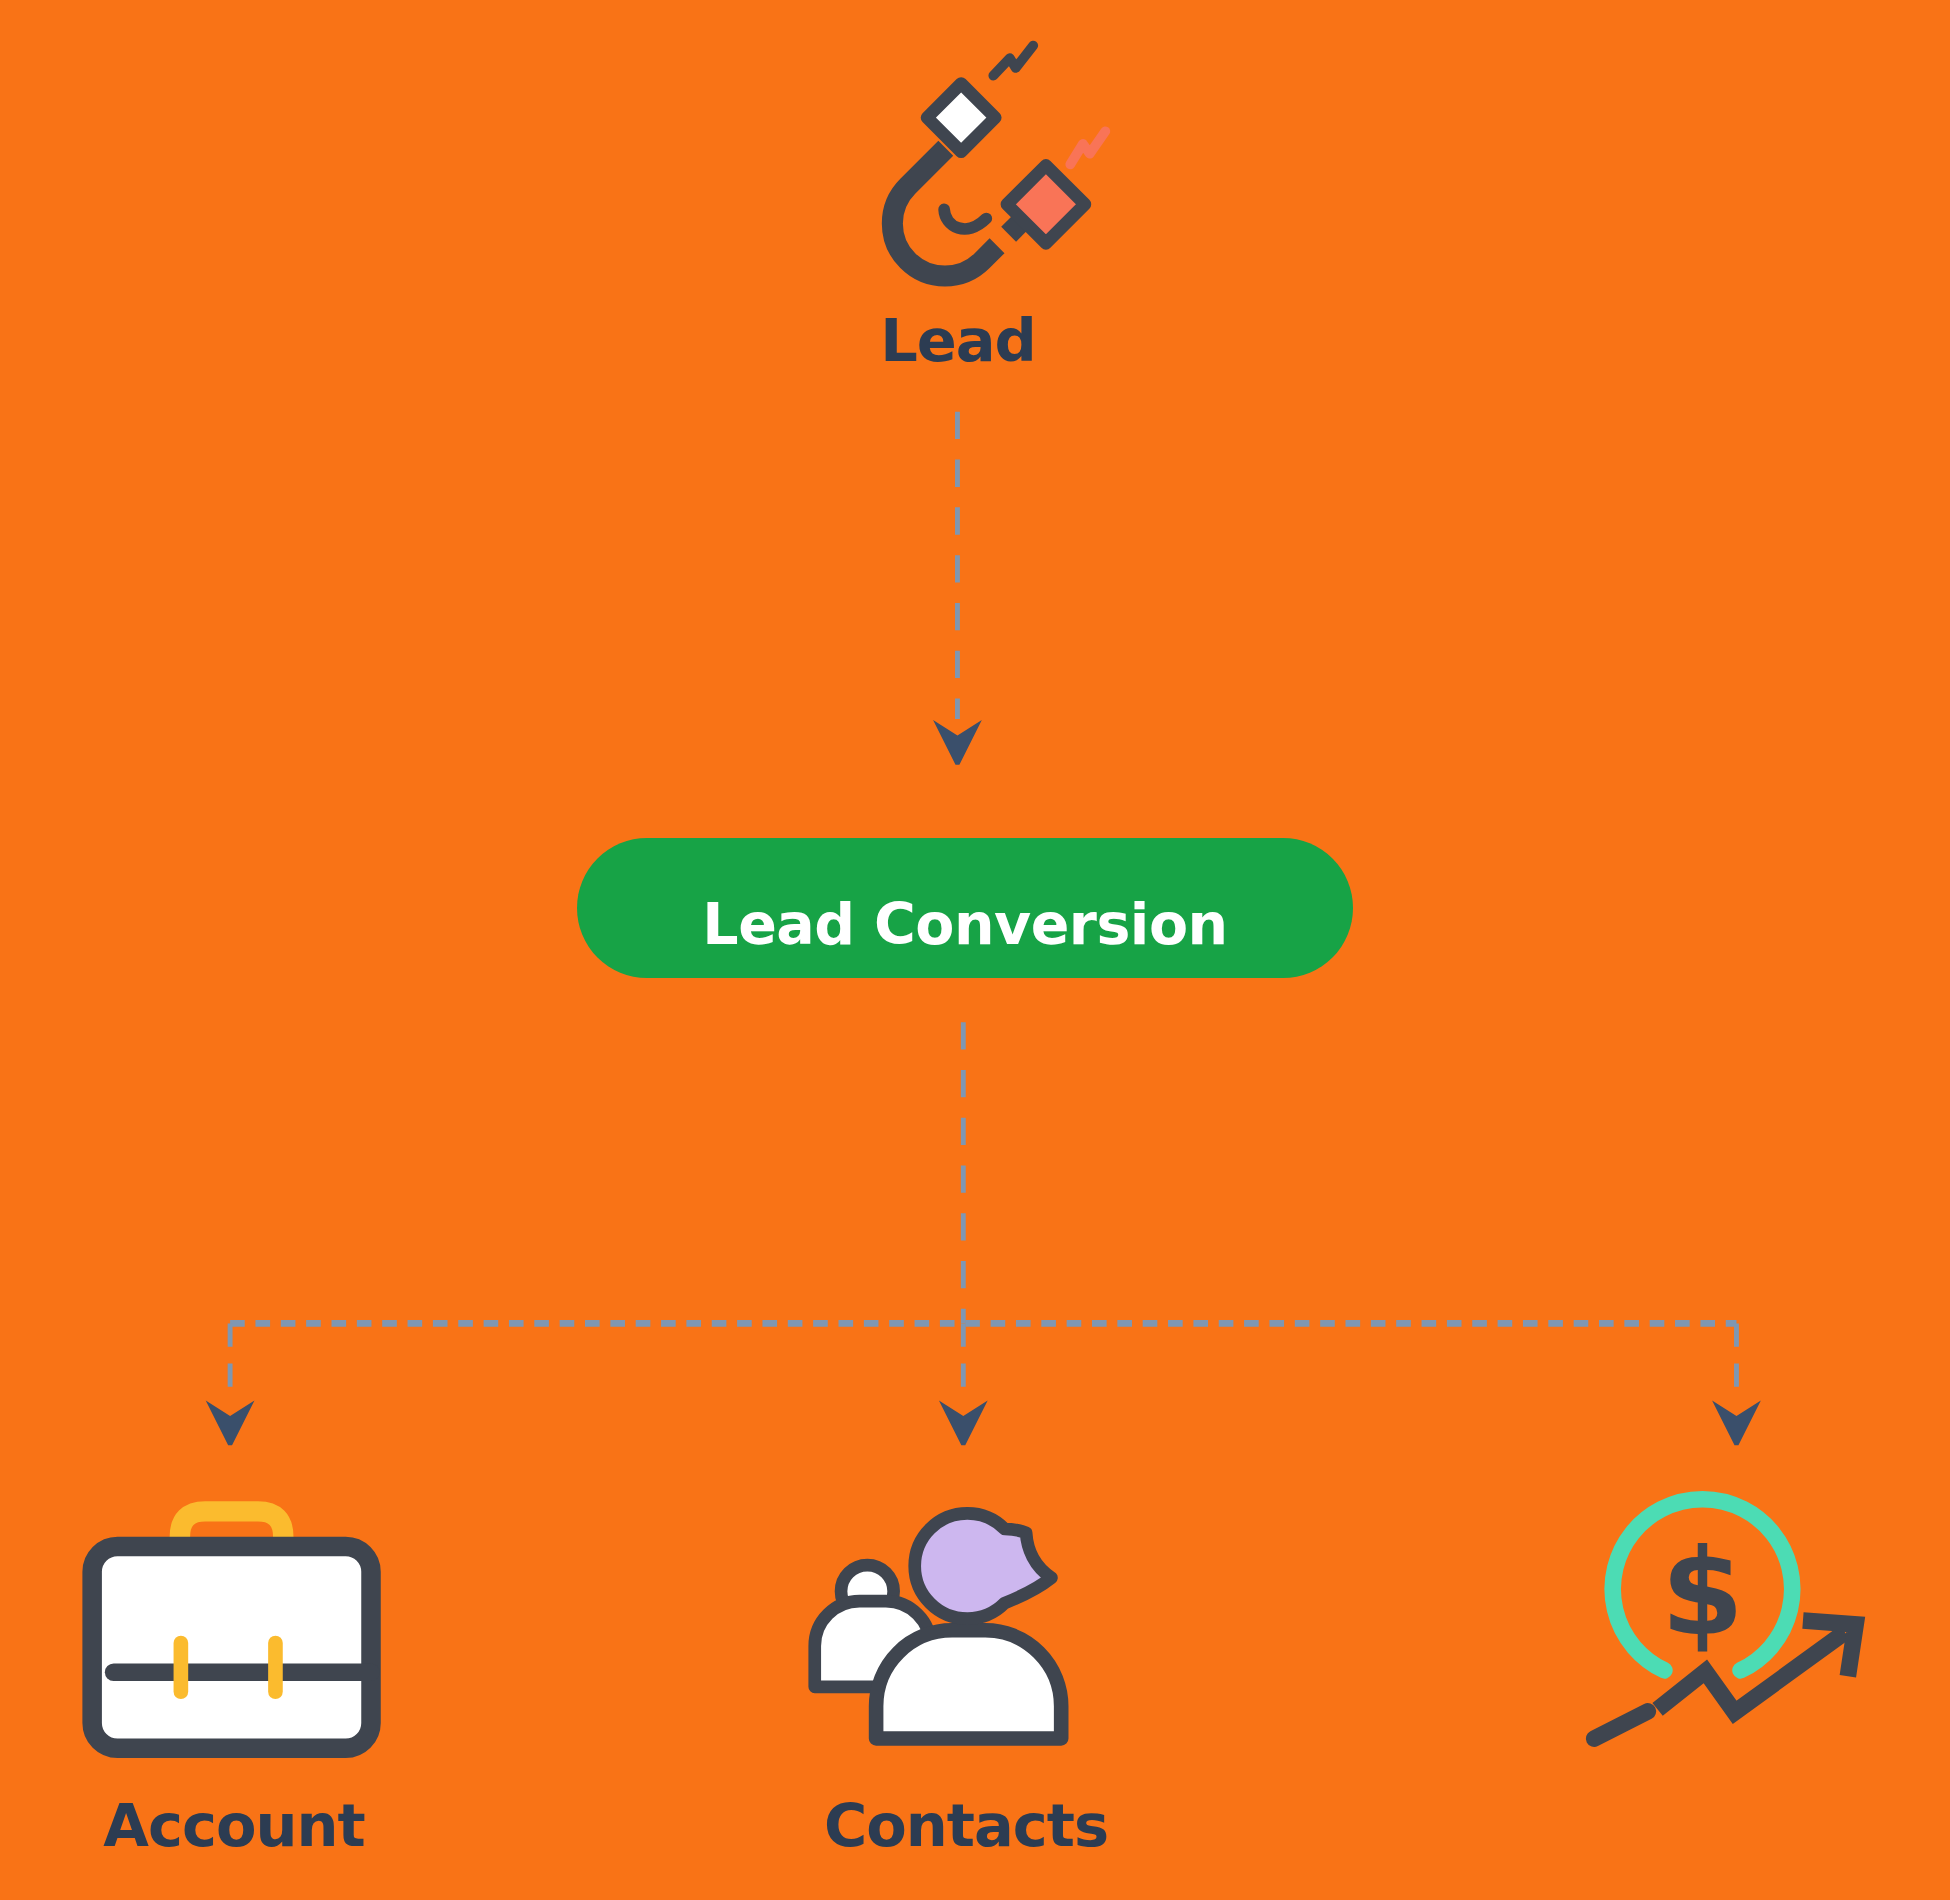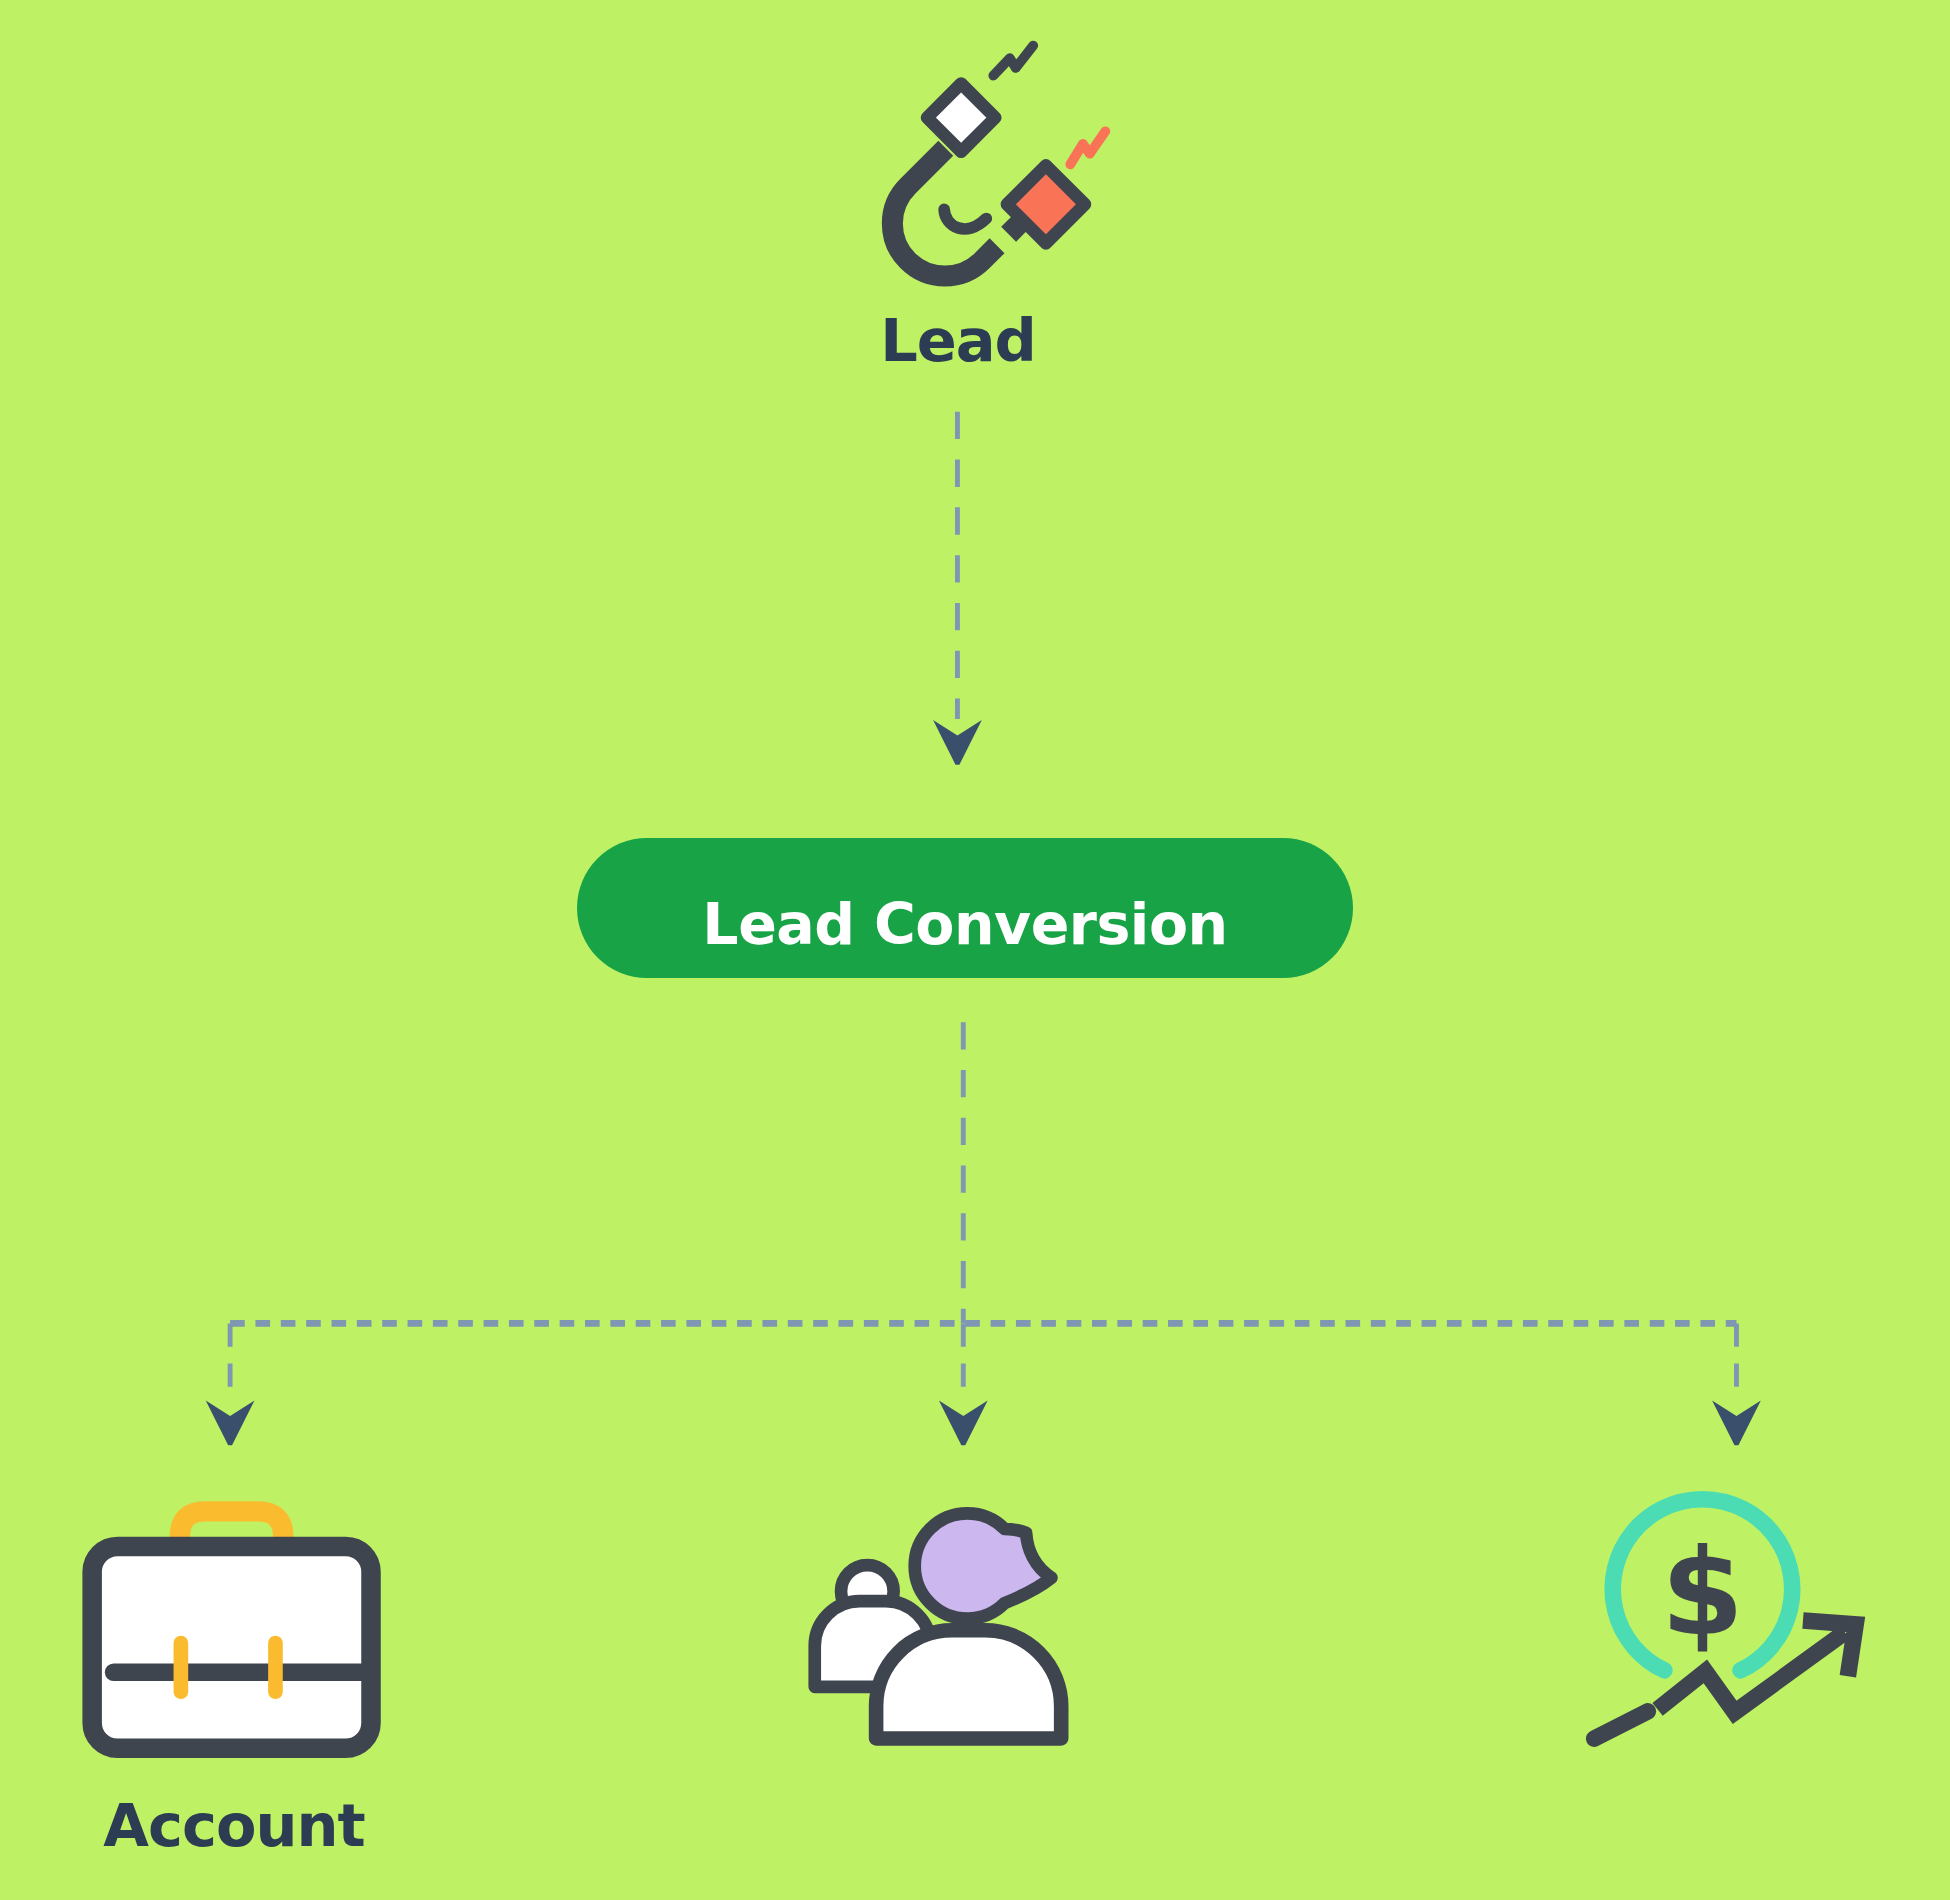--- a/index.html
+++ b/index.html
@@ -1,17 +1,17 @@
 <!DOCTYPE html>
 <html style="--accent-green: #17a346; --text-navy: #2c3c52; --icon-charcoal: #3f454f; --connector-dash: #7f97b2; --connector-arrow: #3a4f6b; --coral: #f97457; --yellow: #fbbb2e; --lavender: #cdb7ef; --teal: #4cdcb4; --white: #ffffff;"><head>
 <meta charset="utf-8">
 <style>
   html,body{margin:0;padding:0;background:#ffffff;}
   .canvas{
-    position:relative;width:1950px;height:1901px;background:#bef264;overflow:hidden;
+    position:relative;width:1950px;height:1901px;background:#f97316;overflow:hidden;
     font-family:"DejaVu Sans","Liberation Sans",sans-serif;
   }
   .connectors{position:absolute;left:0;top:0;width:1950px;height:1901px;}
   .dashline{stroke:var(--connector-dash,#7f97b2);stroke-width:5;fill:none;stroke-dasharray:28 21;}
   .dashline-h{stroke:var(--connector-dash,#7f97b2);stroke-width:7;fill:none;stroke-dasharray:15 11;}
   .dashline-drop{stroke:var(--connector-dash,#7f97b2);stroke-width:5;fill:none;stroke-dasharray:24 17;}
   .ahead{fill:var(--connector-arrow,#3a4f6b);stroke:none;}
   .icon{position:absolute;}
   .magnet-icon{left:839px;top:27px;width:293px;height:304px;}
   .briefcase-icon{left:59px;top:1482px;width:351px;height:283px;}
@@ -79,20 +79,21 @@
     <path d="M 222,165 L 222,215" style="fill:none;stroke:var(--yellow,#fbbb2e);stroke-width:15;stroke-linecap:round;"></path>
   </svg>
   <div class="node-label account-label">Account</div>
 
   <svg class="icon people-icon" viewBox="0 0 300 270" aria-hidden="true">
     <circle cx="79" cy="102" r="27" style="fill:#ffffff;stroke:var(--icon-charcoal,#3f454f);stroke-width:13;"></circle>
     <path d="M 25,200 L 25,158 A 46 46 0 0 1 71,112 L 98,112 A 46 46 0 0 1 144,158 L 144,200 Z" style="fill:#ffffff;stroke:var(--icon-charcoal,#3f454f);stroke-width:13;stroke-linejoin:round;"></path>
     <path d="M 88,253 L 88,220 A 78 78 0 0 1 166,142 L 200,142 A 78 78 0 0 1 278,220 L 278,253 Z" style="fill:#ffffff;stroke:var(--icon-charcoal,#3f454f);stroke-width:15;stroke-linejoin:round;"></path>
     <path d="M 220,38 A 54 54 0 1 0 220,114 C 240,106 258,96 268,88 C 250,76 243,58 242,42 C 235,39 227,38 220,38 Z" style="fill:var(--lavender,#cdb7ef);stroke:var(--icon-charcoal,#3f454f);stroke-width:13;stroke-linejoin:round;"></path>
   </svg>
+  <div class="node-label contacts-label">Contacts</div>
 
   <svg class="icon money-icon" viewBox="0 0 330 290" aria-hidden="true">
     <path d="M 107,193 A 92 92 0 1 1 185,193" style="fill:none;stroke:var(--teal,#4cdcb4);stroke-width:17;stroke-linecap:round;"></path>
     <text x="146" y="156" text-anchor="middle" style="fill:var(--icon-charcoal,#3f454f);font-weight:700;font-size:122px;font-family:'DejaVu Sans','Liberation Sans',sans-serif;">$</text>
     <path d="M 100,233 L 149,194 L 179,236 L 292,154" style="fill:none;stroke:var(--icon-charcoal,#3f454f);stroke-width:17;stroke-linejoin:miter;"></path>
     <path d="M 249,142 L 303,146 L 295,199" style="fill:none;stroke:var(--icon-charcoal,#3f454f);stroke-width:17;stroke-linejoin:miter;"></path>
     <path d="M 35,263 L 90,235" style="fill:none;stroke:var(--icon-charcoal,#3f454f);stroke-width:17;stroke-linecap:round;"></path>
   </svg>
 
 </div>

